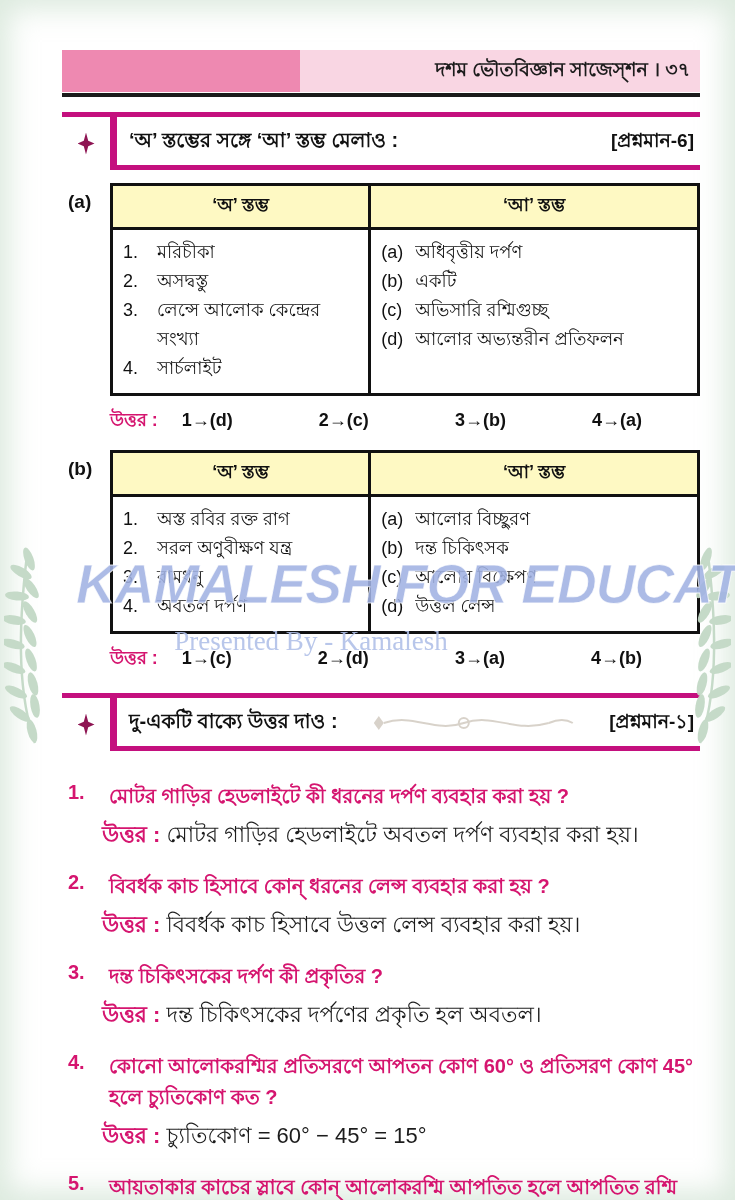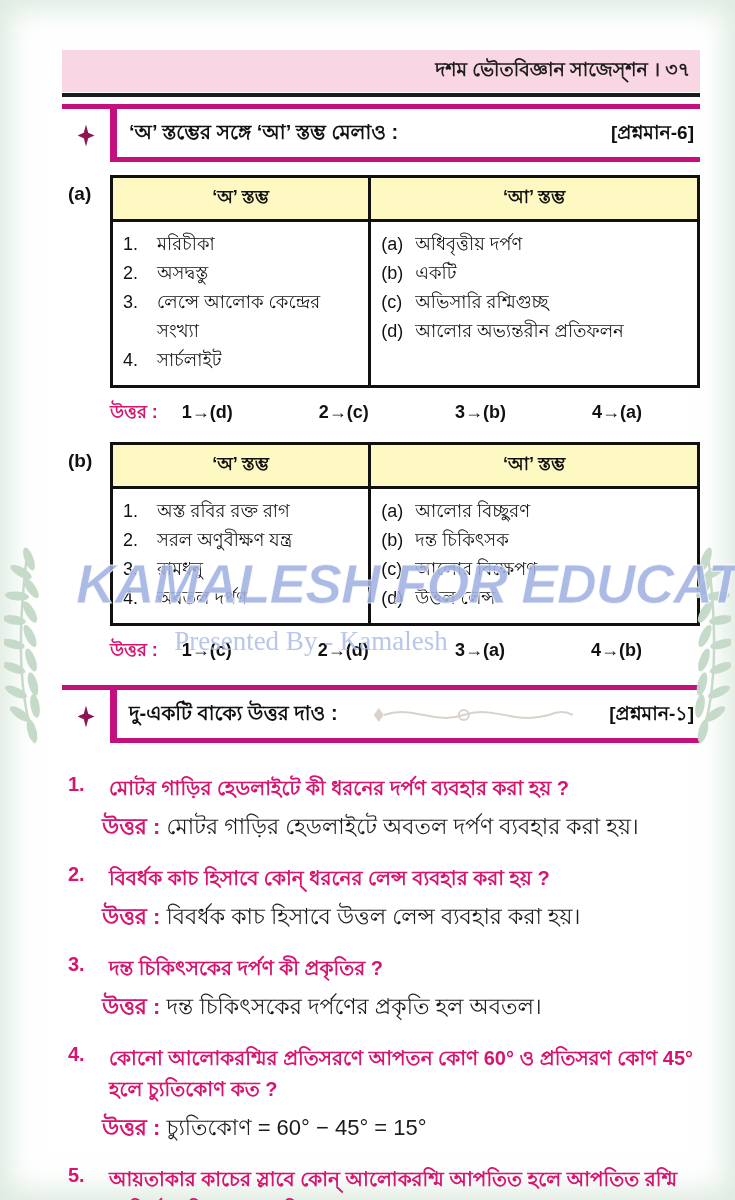--- a/index.html
+++ b/index.html
@@ -7,30 +7,30 @@
   body { font-family:"Liberation Sans", sans-serif; }
 
   .page {
     position:relative; width:735px; height:1200px; margin:0 auto;
     background:#ffffff; overflow:hidden;
     box-shadow: inset 0 0 28px 9px rgba(186,214,190,0.5);
   }
   .content { position:absolute; left:62px; top:50px; width:638px; }
 
   
-  .header-bar { display:flex; height:42px;flex-direction:column; }
+  .header-bar { display:flex; height:42px; }
   .header-block-dark { width:238px; background:#ee89b1; }
   .header-strip-light {
     flex:1; background:#f9d6e3; display:flex; align-items:center; justify-content:flex-end;
     padding-right:10px; font-size:19px; font-weight:bold; color:#1c1c1c;
   }
   .header-rule { height:4px; background:#1b1b1b; margin-top:1px; }
 
   
-  .sec-heading { margin-top:7px; }
+  .sec-heading { margin-top:15px; }
   .sec-topline { height:5px; background:#c4107e; }
   .sec-row { display:flex; }
   .sec-bullet-col { width:48px; display:flex; align-items:center; justify-content:center; }
   .diamond {
     width:17px; height:22px; background:#8e1553; display:inline-block;
     clip-path: polygon(50% 0, 63% 37%, 100% 50%, 63% 63%, 50% 100%, 37% 63%, 0 50%, 37% 37%);
   }
   .sec-box {
     flex:1; border-left:7px solid #c4107e; border-bottom:5px solid #c4107e;
     padding:8px 6px 7px 12px; display:flex; align-items:center; gap:8px;

